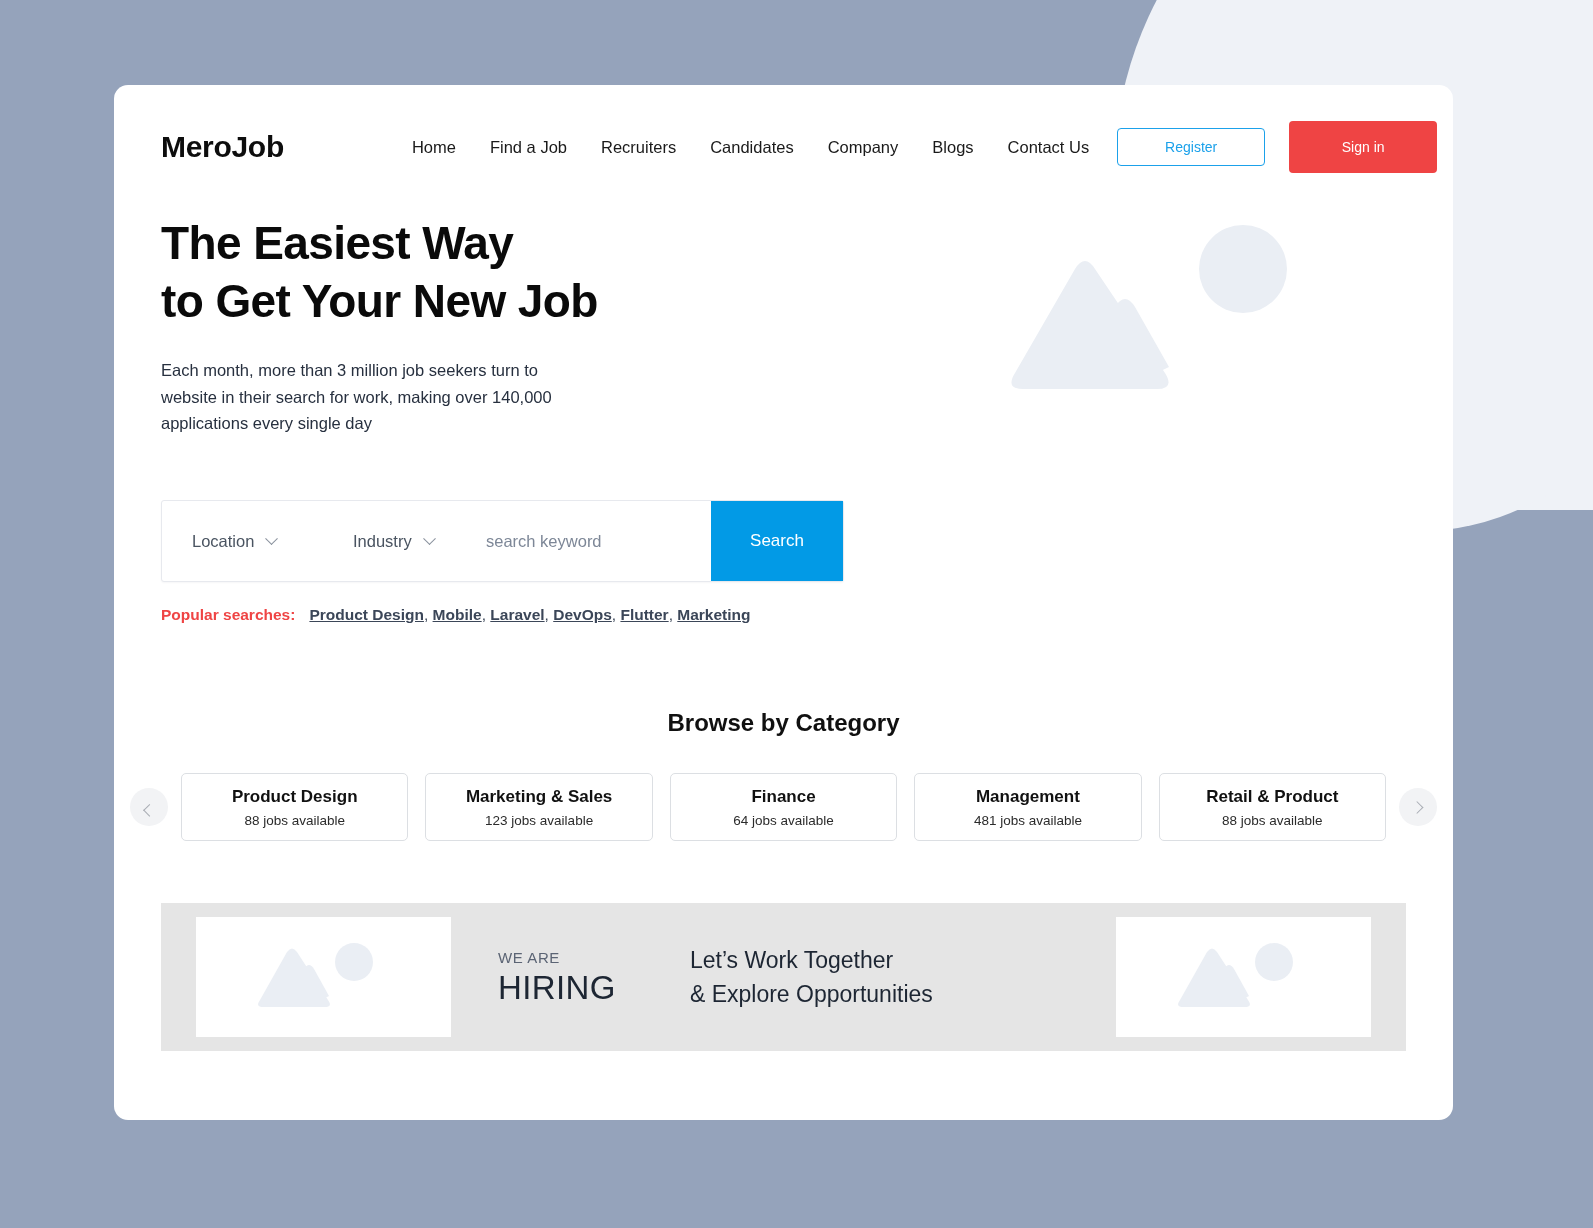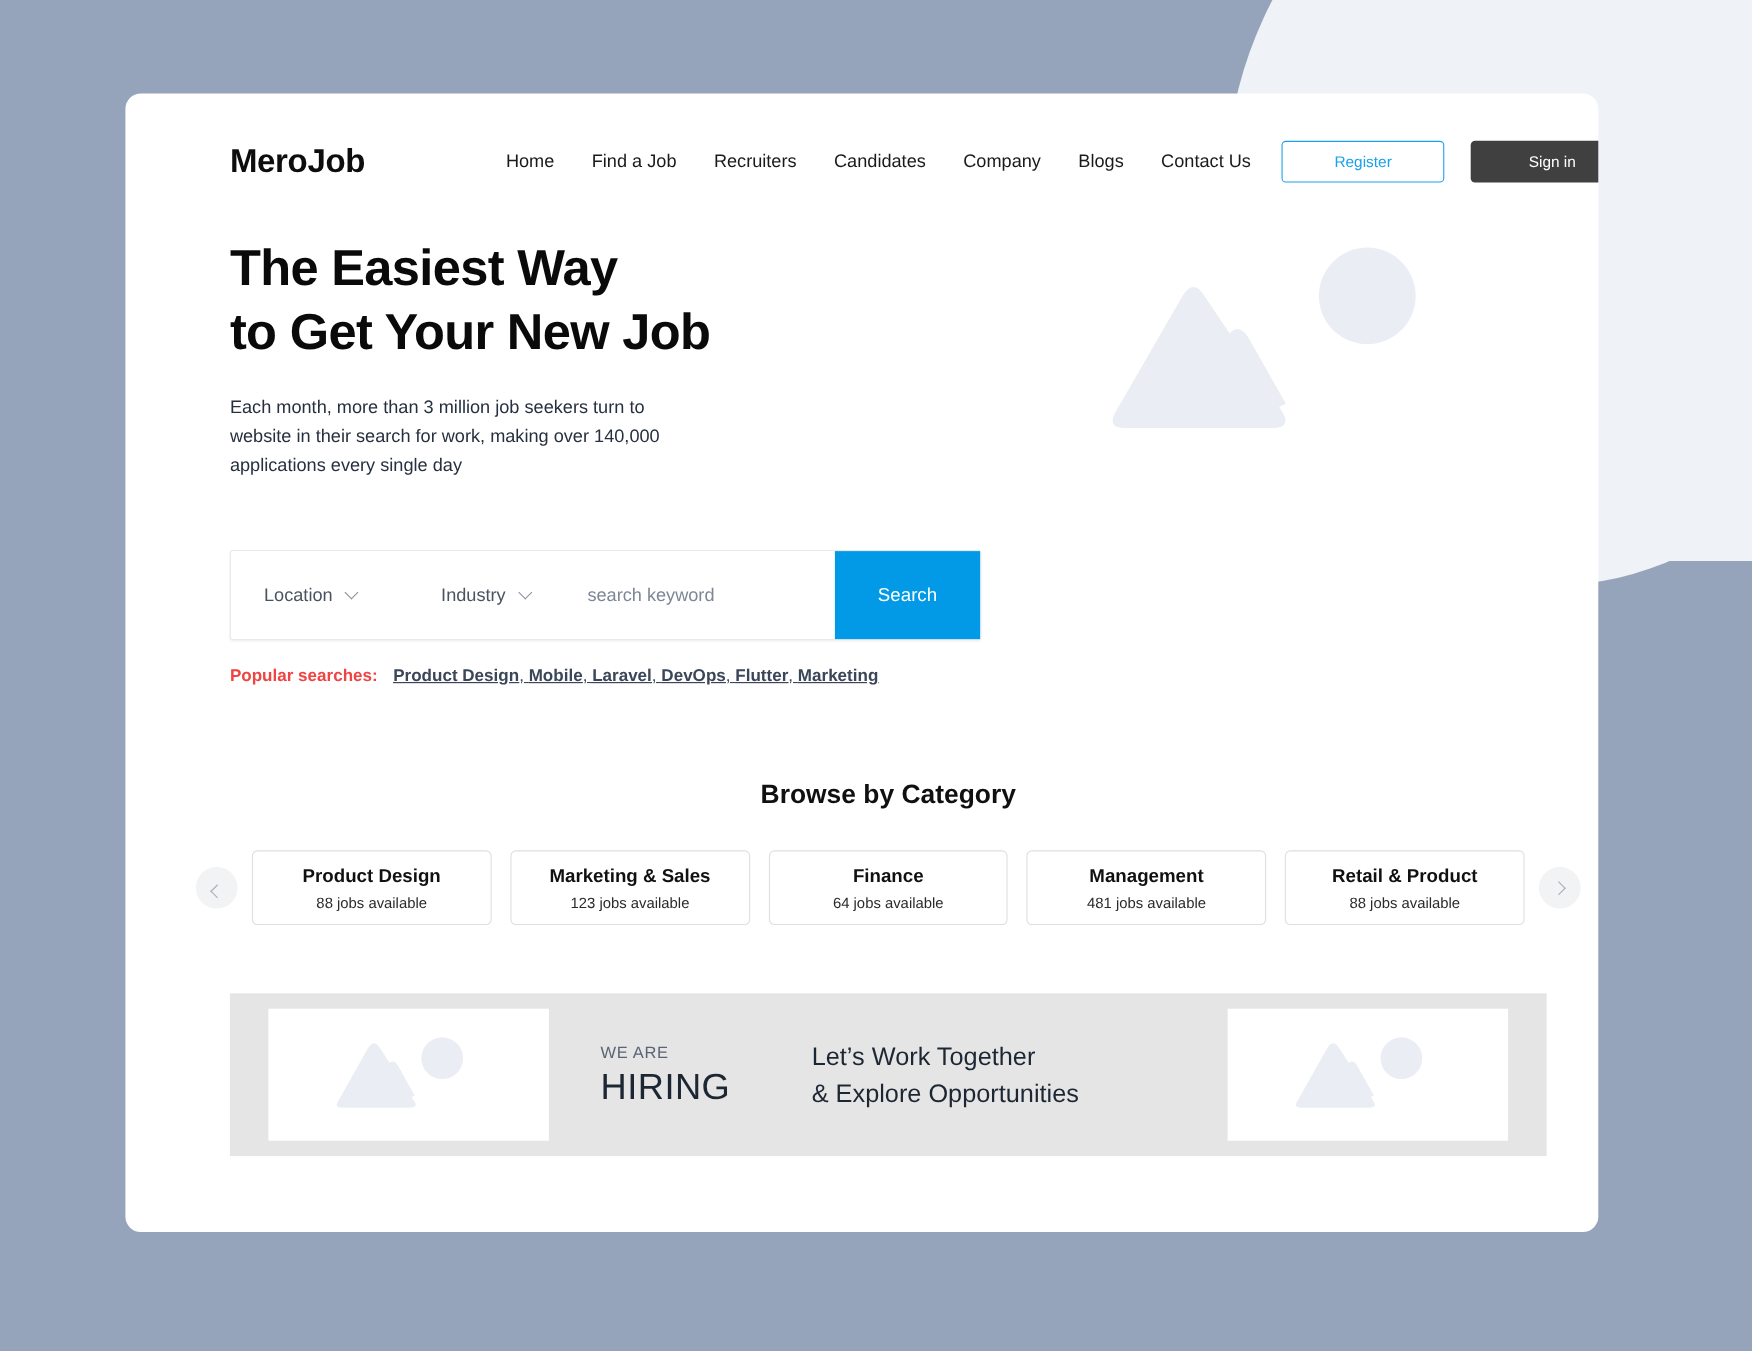--- a/index.html
+++ b/index.html
@@ -41,21 +41,20 @@
   .card {
     position: absolute;
     left: 114px;
     top: 85px;
     width: 1339px;
     height: 1035px;
     background: #ffffff;
     border-radius: 14px;
     z-index: 2;
     overflow: hidden;
-    padding-left: 48px;
   }
 
   
   .header {
     display: flex;
     align-items: center;
     padding: 0 47px;
     height: 124px;
   }
   .logo {
@@ -93,24 +92,24 @@
     color: #1ba1ea;
     font-size: 14px;
     font-family: "Liberation Sans", sans-serif;
     cursor: pointer;
     display: flex;
     align-items: center;
     justify-content: center;
   }
   .btn-signin {
     width: 148px;
-    height: 38px;
+    height: 52px;
     border: none;
     border-radius: 4px;
-    background: #404040;
+    background: #ef4444;
     color: #fff;
     font-size: 14px;
     font-family: "Liberation Sans", sans-serif;
     cursor: pointer;
     display: flex;
     align-items: center;
     justify-content: center;
   }
 
   
@@ -207,21 +206,21 @@
     display: flex;
     align-items: baseline;
     font-size: 15.5px;
   }
   .popular-label {
     font-weight: bold;
     color: #ef4444;
     margin-right: 14px;
     white-space: nowrap;
   }
-  .popular-links { color: #3b4658; text-decoration: underline; }
+  .popular-links { color: #3b4658; }
   .popular-link {
     color: #3b4658;
     text-decoration: underline;
     font-weight: bold;
     cursor: pointer;
   }
 
   
   .section-title {
     text-align: center;

